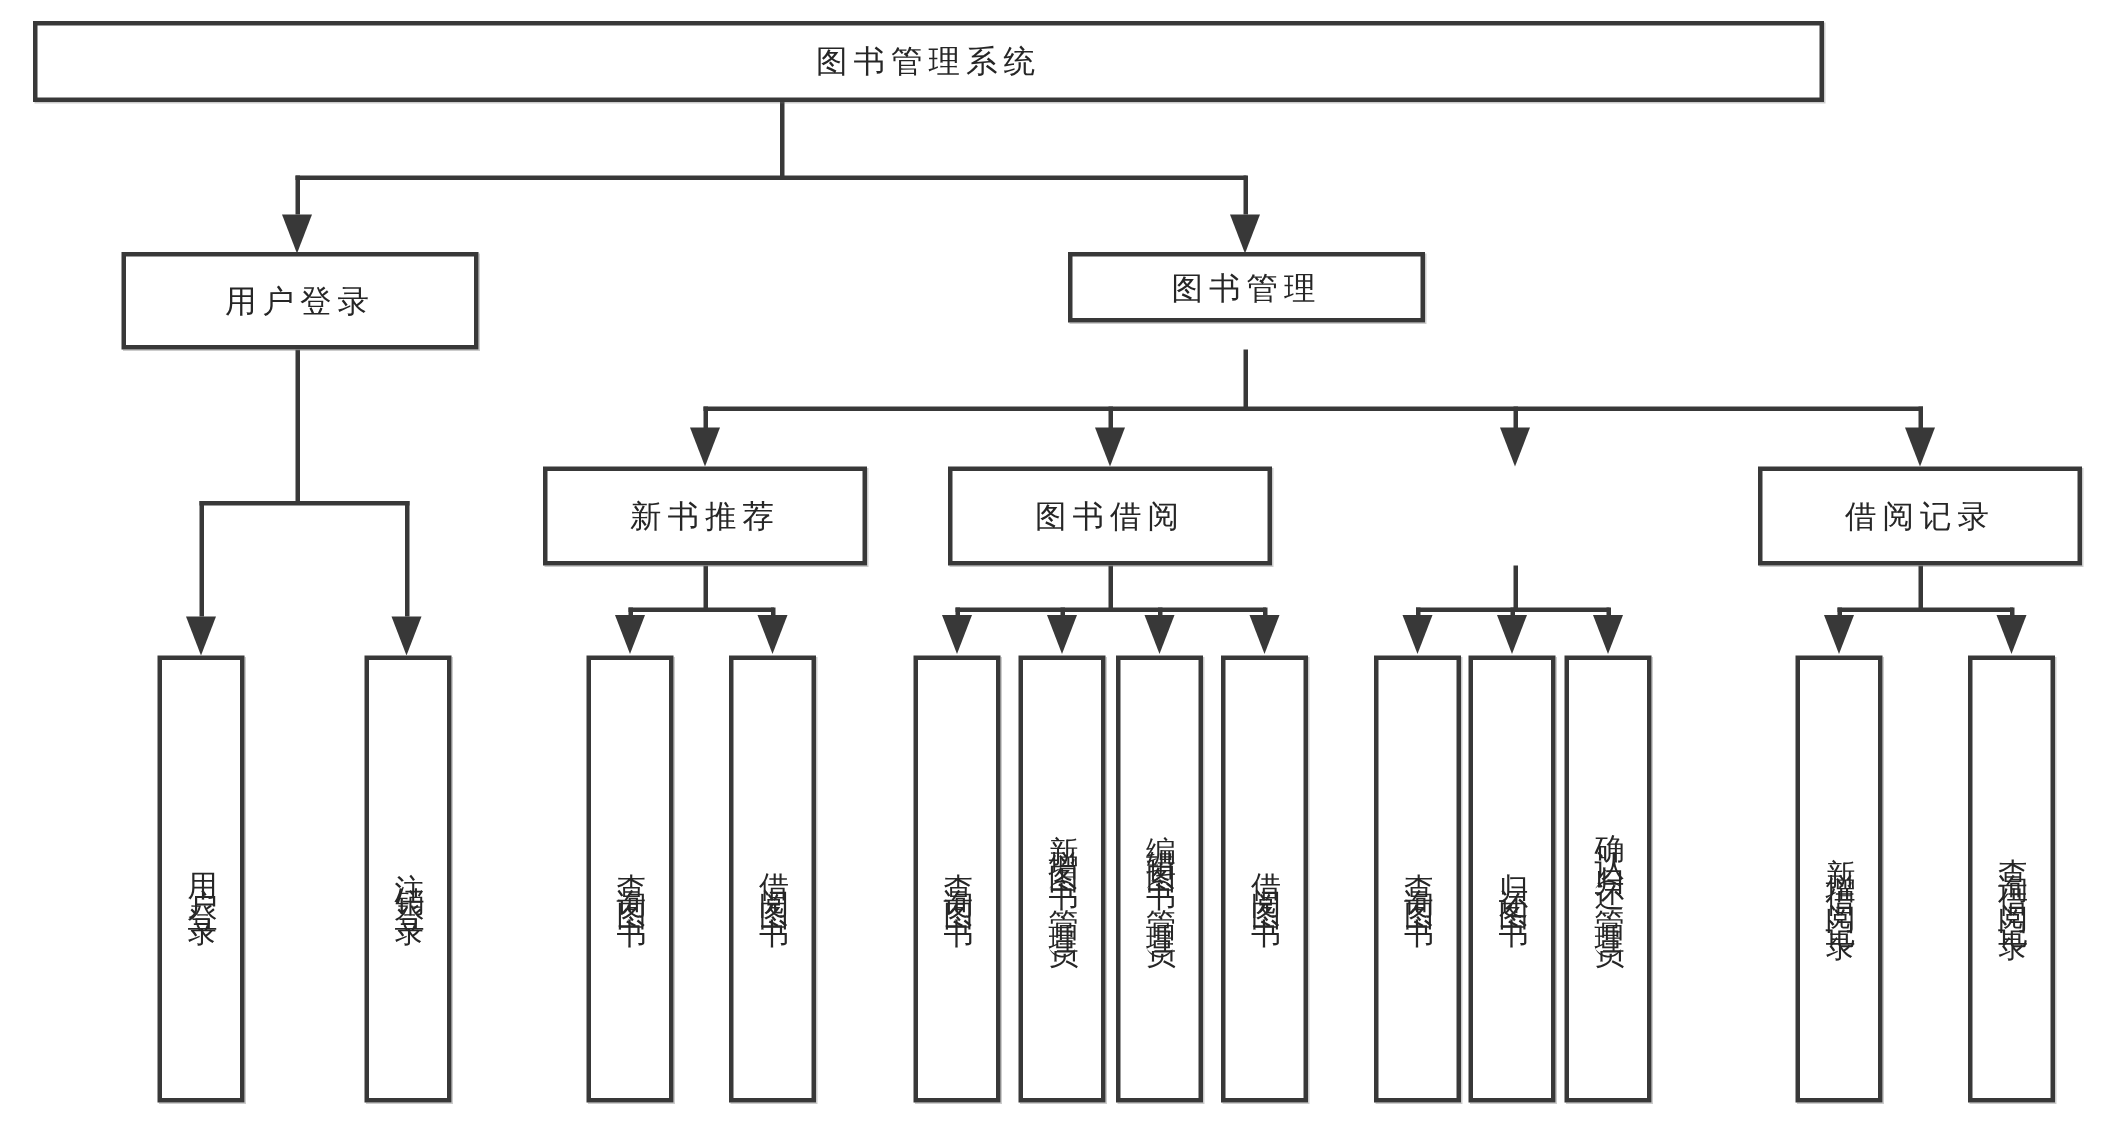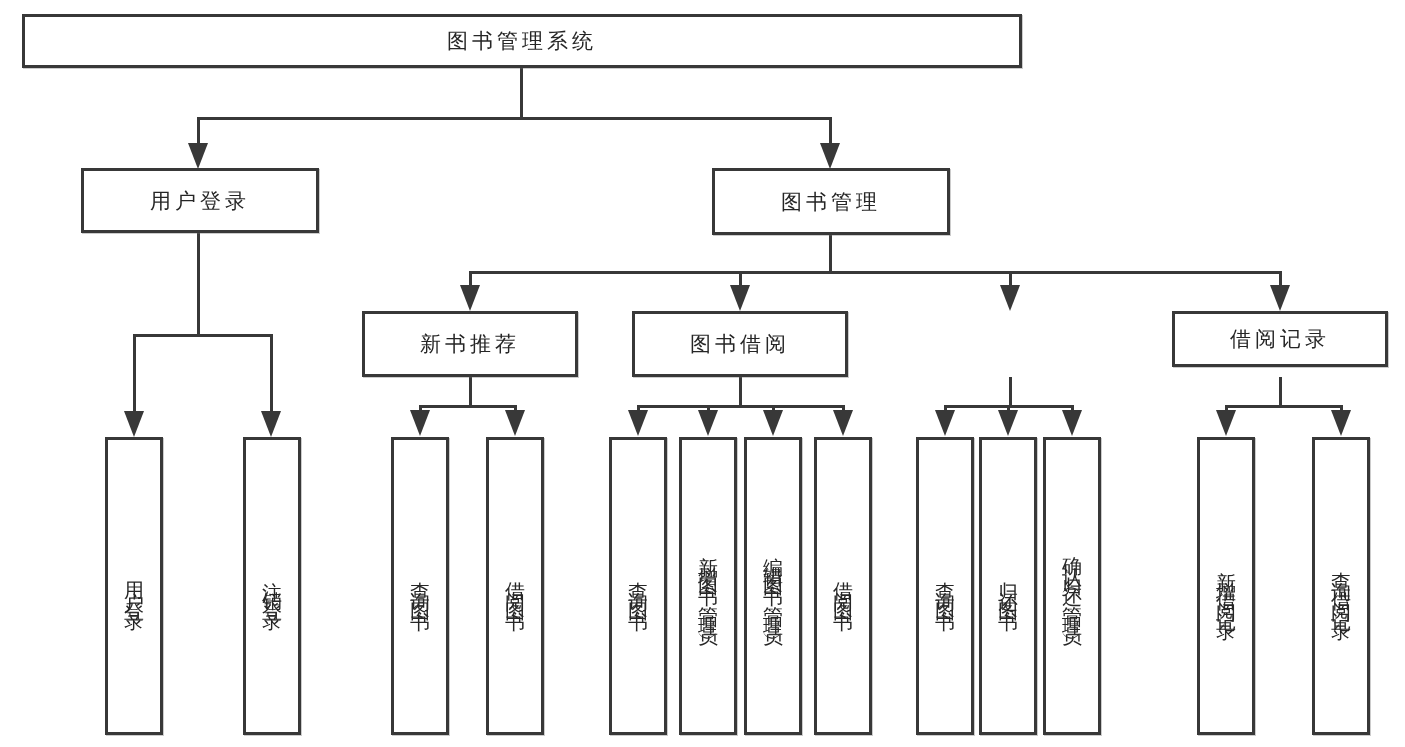--- a/index.html
+++ b/index.html
@@ -61,35 +61,35 @@
     text-shadow: 1px 1px 0 rgba(120,120,120,0.45);
     white-space: nowrap;
     z-index: 5;
   }
 </style>
 </head>
 <body>
 
 <div class="canvas">
 
-  <div class="box" style="left:22px;top:14px;width:1000px;height:54px">
+  <div class="box" style="left:22px;top:14px;width:1194px;height:54px">
     <span class="lbl">图书管理系统</span>
   </div>
 
   <div class="vl" style="left:520px;top:68px;height:50px"></div>
   <div class="hl" style="left:197px;top:117px;width:634px"></div>
   <div class="vl" style="left:197px;top:117px;height:26px"></div>
   <div class="ar" style="left:188px;top:143px"></div>
   <div class="vl" style="left:829px;top:117px;height:26px"></div>
   <div class="ar" style="left:820px;top:143px"></div>
 
   <div class="box" style="left:81px;top:168px;width:238px;height:65px">
     <span class="lbl">用户登录</span>
   </div>
-  <div class="box" style="left:712px;top:168px;width:238px;height:67px">
+  <div class="box" style="left:712px;top:168px;width:238px;height:47px">
     <span class="lbl">图书管理</span>
   </div>
 
   <div class="vl" style="left:197px;top:233px;height:102px"></div>
   <div class="hl" style="left:133px;top:334px;width:140px"></div>
   <div class="vl" style="left:133px;top:334px;height:77px"></div>
   <div class="ar" style="left:124px;top:411px"></div>
   <div class="vl" style="left:270px;top:334px;height:77px"></div>
   <div class="ar" style="left:261px;top:411px"></div>
 
@@ -103,21 +103,21 @@
   <div class="ar" style="left:1000px;top:285px"></div>
   <div class="vl" style="left:1279px;top:271px;height:15px"></div>
   <div class="ar" style="left:1270px;top:285px"></div>
 
   <div class="box" style="left:632px;top:311px;width:216px;height:66px">
     <span class="lbl">图书借阅</span>
   </div>
   <div class="box" style="left:362px;top:311px;width:216px;height:66px">
     <span class="lbl">新书推荐</span>
   </div>
-  <div class="box" style="left:1172px;top:311px;width:216px;height:56px">
+  <div class="box" style="left:1172px;top:311px;width:216px;height:66px">
     <span class="lbl">借阅记录</span>
   </div>
 
   <div class="vl" style="left:469px;top:377px;height:29px"></div>
   <div class="hl" style="left:419px;top:405px;width:97px"></div>
   <div class="vl" style="left:419px;top:405px;height:6px"></div>
   <div class="ar" style="left:410px;top:410px"></div>
   <div class="vl" style="left:514px;top:405px;height:6px"></div>
   <div class="ar" style="left:505px;top:410px"></div>
 

